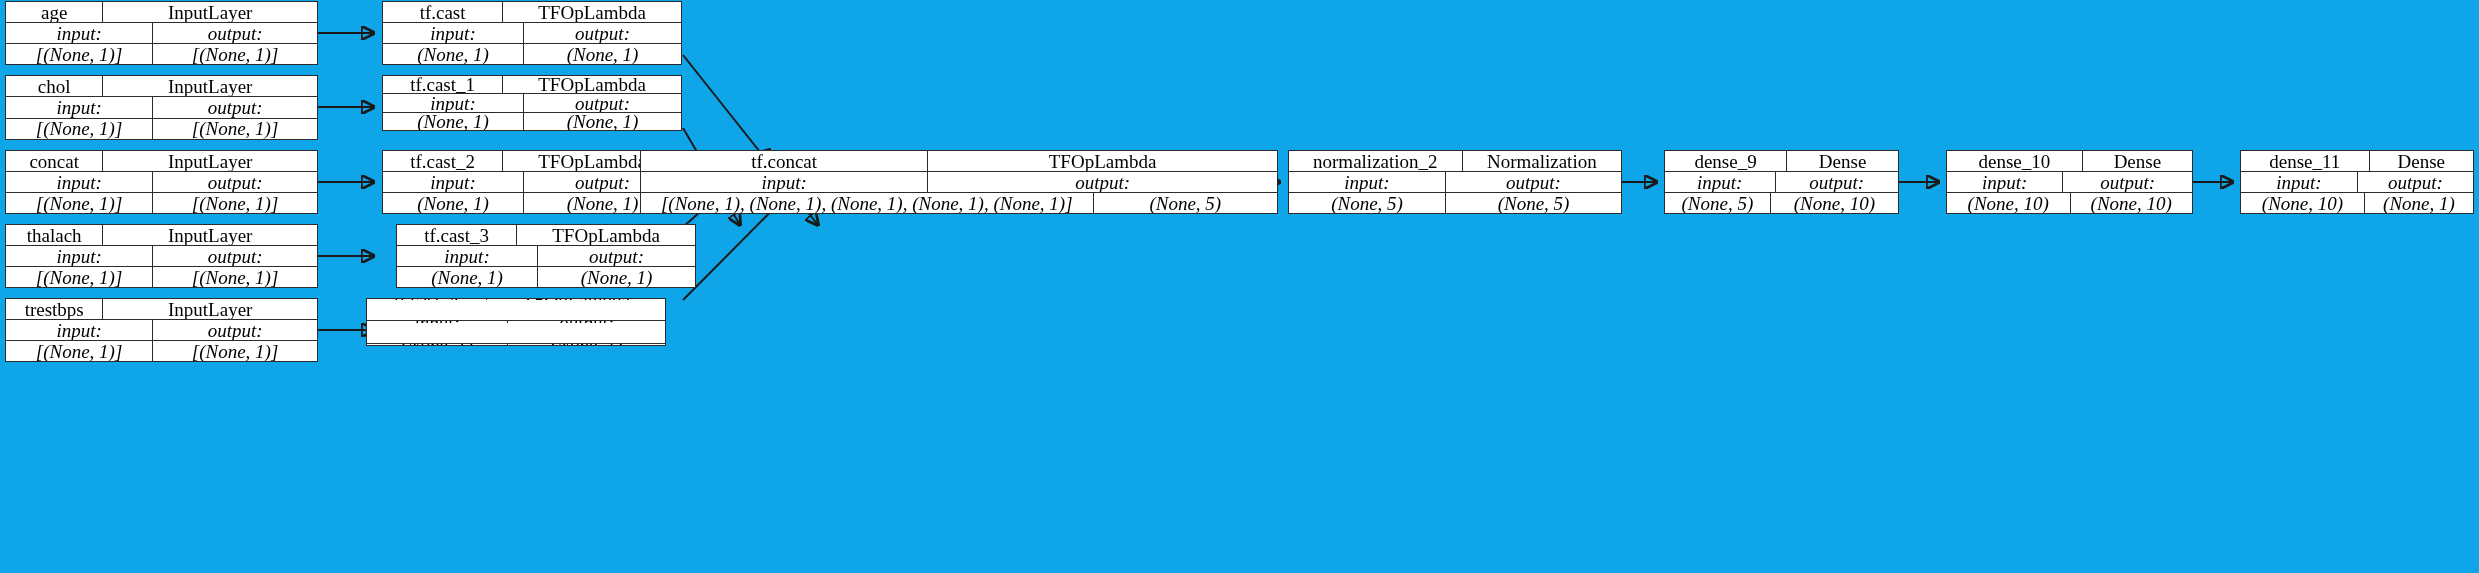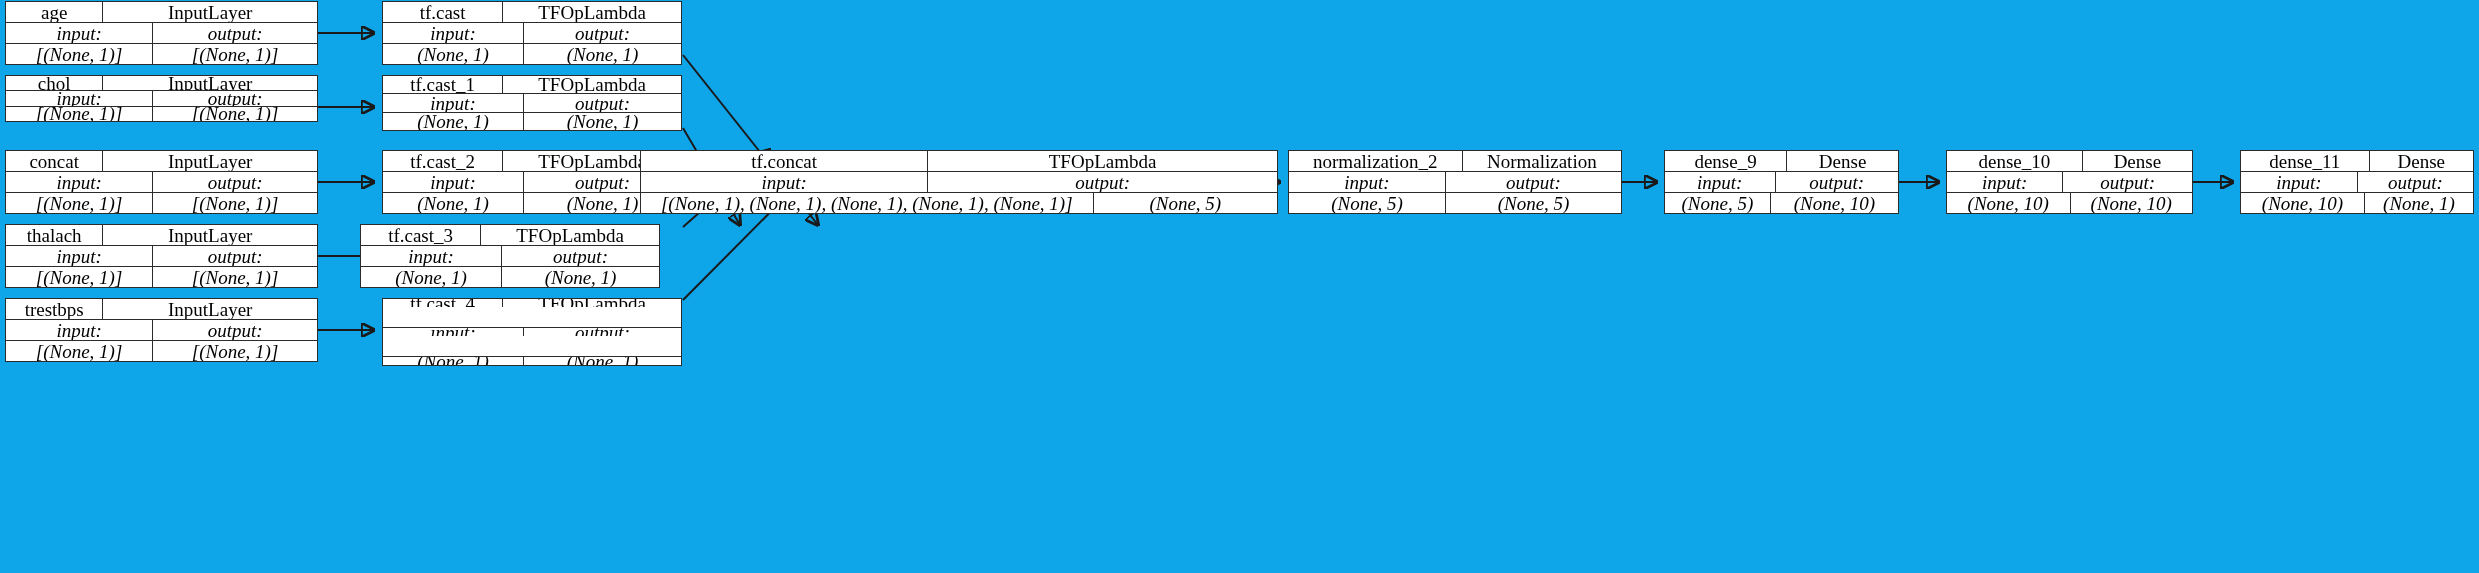--- a/index.html
+++ b/index.html
@@ -127,21 +127,21 @@
     <div class="row r-io" style="--ia: 47%;">
       <div class="cell c-a">input:</div>
       <div class="cell c-b">output:</div>
     </div>
     <div class="row r-shape" style="--sa: 47%;">
       <div class="cell c-a">(None, 1)</div>
       <div class="cell c-b">(None, 1)</div>
     </div>
   </div>
 
-  <div class="node" style="left: 5px; top: 75px; width: 313px; height: 47px;">
+  <div class="node" style="left: 5px; top: 75px; width: 313px; height: 65px;">
     <div class="row r-title" style="--ta: 31%;">
       <div class="cell c-a">chol</div>
       <div class="cell c-b">InputLayer</div>
     </div>
     <div class="row r-io" style="--ia: 47%;">
       <div class="cell c-a">input:</div>
       <div class="cell c-b">output:</div>
     </div>
     <div class="row r-shape" style="--sa: 47%;">
       <div class="cell c-a">[(None, 1)]</div>
@@ -202,21 +202,21 @@
     <div class="row r-io" style="--ia: 47%;">
       <div class="cell c-a">input:</div>
       <div class="cell c-b">output:</div>
     </div>
     <div class="row r-shape" style="--sa: 47%;">
       <div class="cell c-a">[(None, 1)]</div>
       <div class="cell c-b">[(None, 1)]</div>
     </div>
   </div>
 
-  <div class="node" style="left: 360px; top: 224px; width: 300px; height: 64px;">
+  <div class="node" style="left: 396px; top: 224px; width: 300px; height: 64px;">
     <div class="row r-title" style="--ta: 40%;">
       <div class="cell c-a">tf.cast_3</div>
       <div class="cell c-b">TFOpLambda</div>
     </div>
     <div class="row r-io" style="--ia: 47%;">
       <div class="cell c-a">input:</div>
       <div class="cell c-b">output:</div>
     </div>
     <div class="row r-shape" style="--sa: 47%;">
       <div class="cell c-a">(None, 1)</div>
@@ -232,21 +232,21 @@
     <div class="row r-io" style="--ia: 47%;">
       <div class="cell c-a">input:</div>
       <div class="cell c-b">output:</div>
     </div>
     <div class="row r-shape" style="--sa: 47%;">
       <div class="cell c-a">[(None, 1)]</div>
       <div class="cell c-b">[(None, 1)]</div>
     </div>
   </div>
 
-  <div class="node" style="left: 382px; top: 298px; width: 300px; height: 68px; gap: 20px;">
+  <div class="node" style="left: 366px; top: 298px; width: 300px; height: 48px; gap: 20px;">
     <div class="row r-title" style="--ta: 40%;">
       <div class="cell c-a">tf.cast_4</div>
       <div class="cell c-b">TFOpLambda</div>
     </div>
     <div class="row r-io" style="--ia: 47%;">
       <div class="cell c-a">input:</div>
       <div class="cell c-b">output:</div>
     </div>
     <div class="row r-shape" style="--sa: 47%;">
       <div class="cell c-a">(None, 1)</div>

